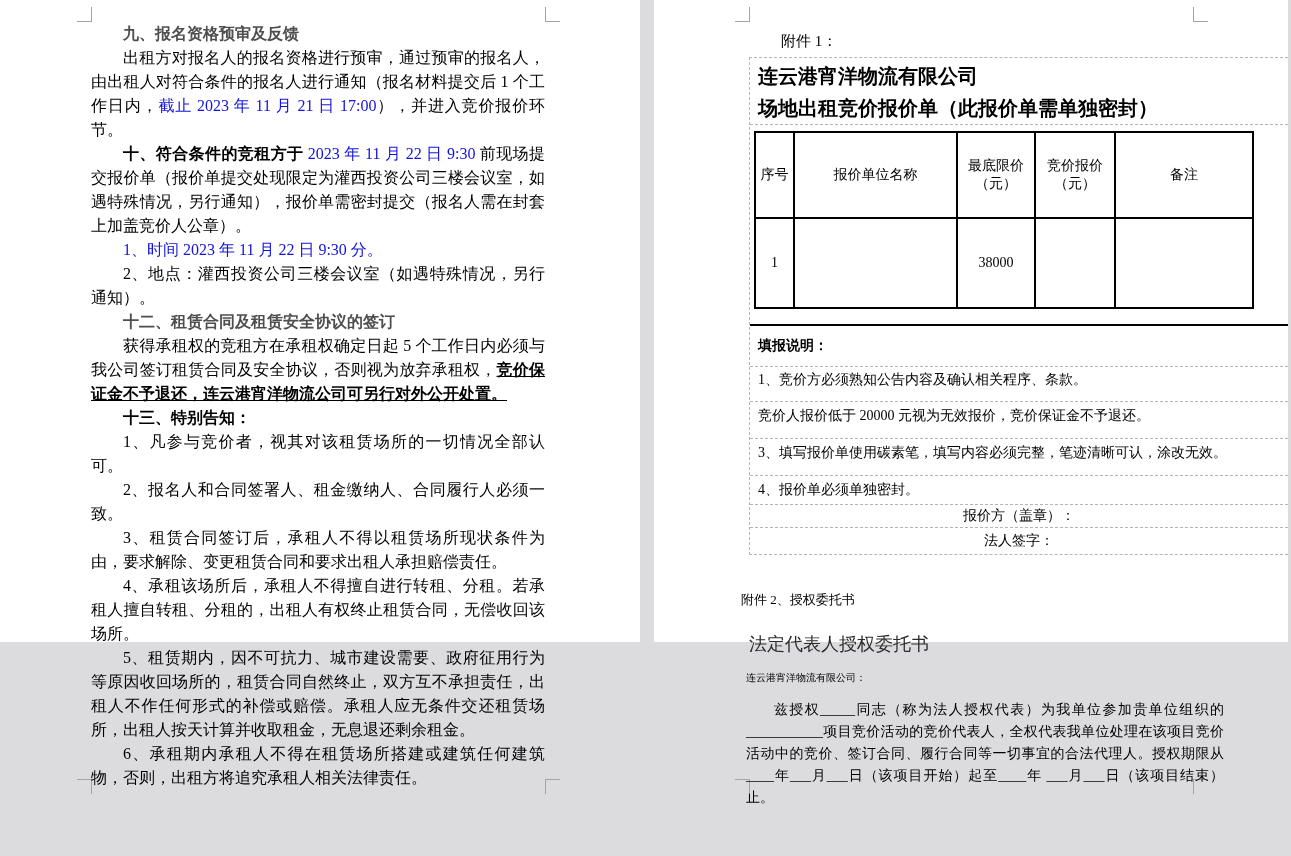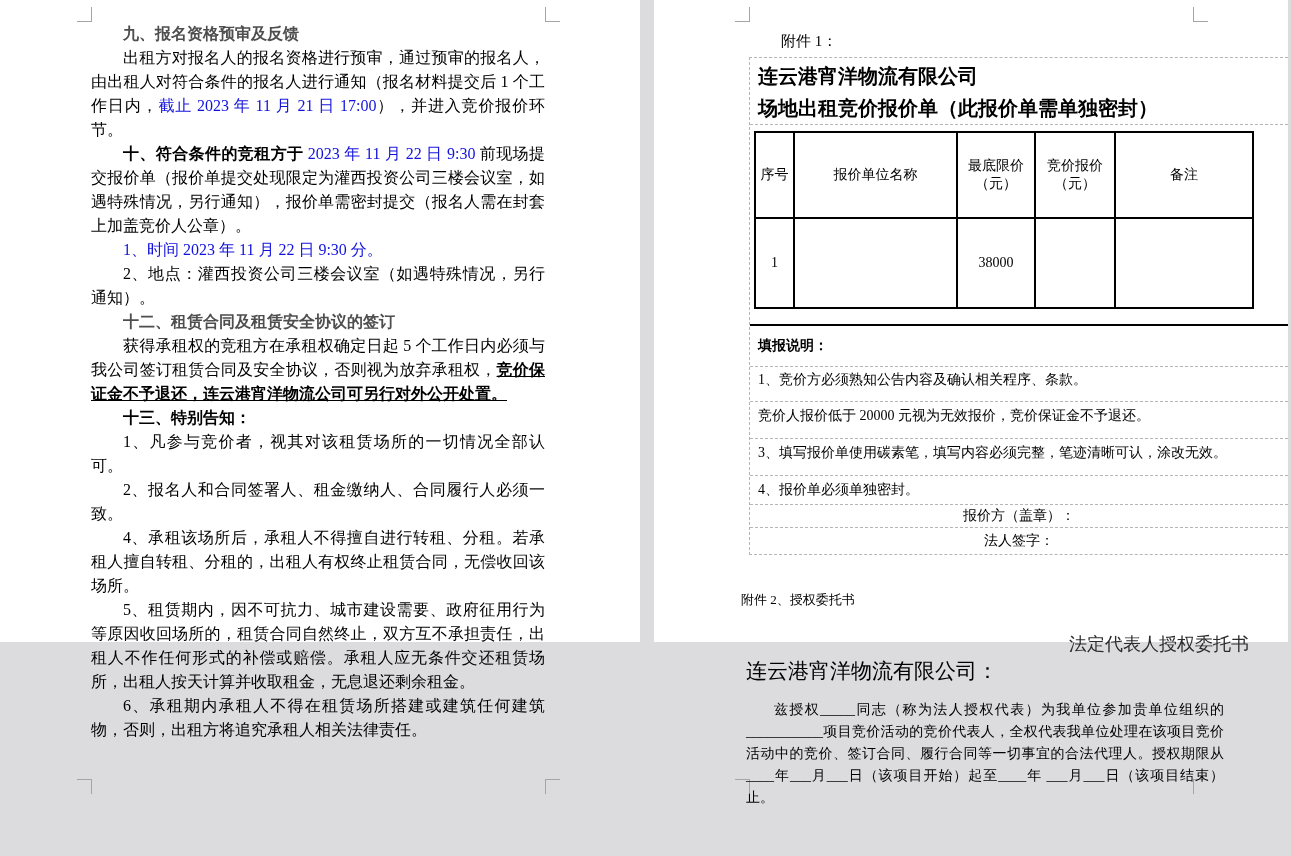--- a/index.html
+++ b/index.html
@@ -61,22 +61,22 @@
   table.quote-table .drow td{height:84px;}
   .qb-notes{border-top:2px solid #000;}
   .note-row{font-size:14px;padding-left:8px;display:flex;align-items:center;margin-top:8px;}
   .note-title{height:24px;font-weight:bold;}
   .note-item{border-top:1px dashed #b5b5b5;}
   .note-1{height:26px;} .note-2,.note-3,.note-4{height:28px;}
   .sign-row{font-size:14px;border-top:1px dashed #b5b5b5;display:flex;align-items:center;justify-content:center;}
   .sign-1{height:22px;} .sign-2{height:26px;} .sign-3{height:26px;}
 
   .attach2-label{position:absolute;left:87px;top:568px;font-size:13px;font-weight:normal;margin-top:23px;}
-  .poa-title{position:absolute;left:95px;top:632px;width:500px;text-align:right;font-size:18px;color:#2b2b2b;}
-  .poa-salutation{position:absolute;left:92px;top:657px;font-size:21px;}
+  .poa-title{position:absolute;left:95px;top:632px;width:500px;text-align:left;font-size:18px;color:#2b2b2b;}
+  .poa-salutation{position:absolute;left:92px;top:671px;font-size:10px;}
   .poa-body{
     position:absolute;left:92px;top:699px;width:478px;
     font-size:14px;line-height:22px;text-align:justify;text-indent:2em;
   }
 </style>
 </head>
 <body>
 
 <div class="page page1">
   <div class="cm cm-tl"></div>
@@ -87,20 +87,21 @@
       <p><span class="run-h">九、报名资格预审及反馈</span></p>
       <p><span class="run-n">出租方对报名人的报名资格进行预审，通过预审的报名人，由出租人对符合条件的报名人进行通知（报名材料提交后 1 个工作日内，</span><span class="run-blue">截止 2023 年 11 月 21 日 17:00</span><span class="run-n">），并进入竞价报价环节。</span></p>
       <p><span class="run-b">十、符合条件的竞租方于</span><span class="run-blue"> 2023 年 11 月 22 日 9:30 </span><span class="run-n">前现场提交报价单（报价单提交处现限定为灌西投资公司三楼会议室，如遇特殊情况，另行通知），报价单需密封提交（报名人需在封套上加盖竞价人公章）。</span></p>
       <p><span class="run-blue">1、时间 2023 年 11 月 22 日 9:30 分。</span></p>
       <p><span class="run-n">2、地点：灌西投资公司三楼会议室（如遇特殊情况，另行通知）。</span></p>
       <p><span class="run-h">十二、租赁合同及租赁安全协议的签订</span></p>
       <p><span class="run-n">获得承租权的竞租方在承租权确定日起 5 个工作日内必须与我公司签订租赁合同及安全协议，否则视为放弃承租权，</span><span class="run-bu">竞价保证金不予退还，连云港宵洋物流公司可另行对外公开处置。</span></p>
       <p><span class="run-hb">十三、特别告知：</span></p>
       <p><span class="run-n">1、凡参与竞价者，视其对该租赁场所的一切情况全部认可。</span></p>
       <p><span class="run-n">2、报名人和合同签署人、租金缴纳人、合同履行人必须一致。</span></p>
+      <p><span class="run-n">3、租赁合同签订后，承租人不得以租赁场所现状条件为由，要求解除、变更租赁合同和要求出租人承担赔偿责任。</span></p>
       <p><span class="run-n">4、承租该场所后，承租人不得擅自进行转租、分租。若承租人擅自转租、分租的，出租人有权终止租赁合同，无偿收回该场所。</span></p>
       <p><span class="run-n">5、租赁期内，因不可抗力、城市建设需要、政府征用行为等原因收回场所的，租赁合同自然终止，双方互不承担责任，出租人不作任何形式的补偿或赔偿。承租人应无条件交还租赁场所，出租人按天计算并收取租金，无息退还剩余租金。</span></p>
       <p><span class="run-n">6、承租期内承租人不得在租赁场所搭建或建筑任何建筑物，否则，出租方将追究承租人相关法律责任。</span></p>
     </div>
 </div>
 
 <div class="page page2">
   <div class="cm cm-tl"></div>
   <div class="cm cm-tr"></div>
   <div class="cm cm-bl"></div>

